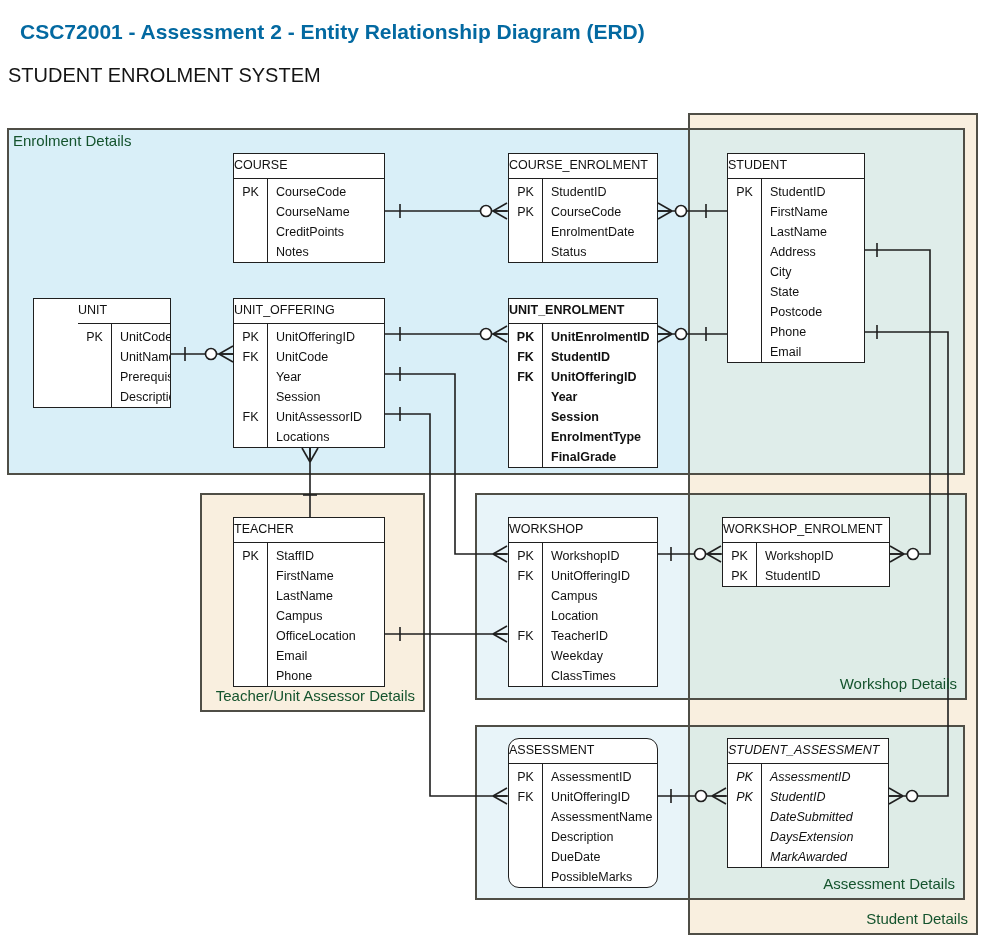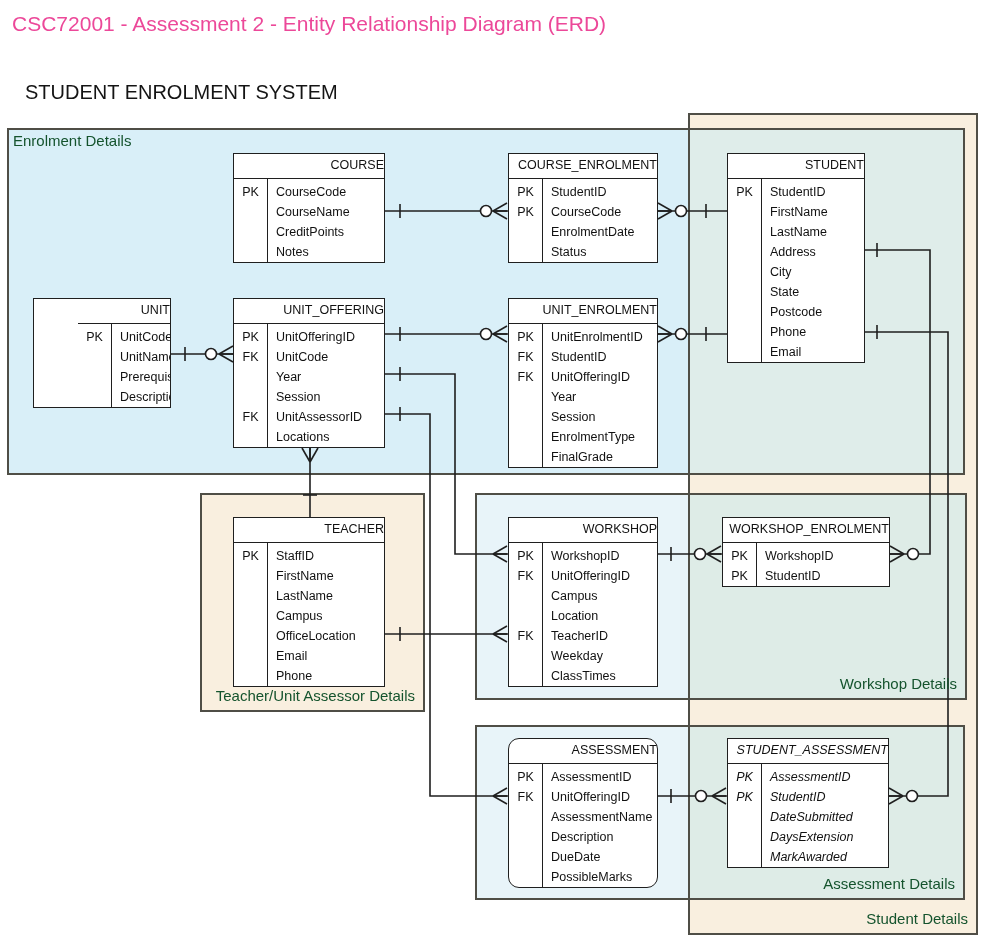--- a/index.html
+++ b/index.html
@@ -1,24 +1,24 @@
 <!DOCTYPE html>
 <html><head>
 <meta charset="utf-8">
 <style>
   html,body{margin:0;padding:0;background:#ffffff;}
   body{width:985px;height:942px;font-family:"Liberation Sans",sans-serif;position:relative;overflow:hidden;}
-  .page-title{font-size:21px;font-weight:400;color:#ec4899;margin:4px;position:absolute;left:8px;top:8px;white-space:nowrap;}
-  .page-subtitle{font-size:20px;font-weight:400;color:#141414;margin:17px;position:absolute;left:8px;top:64px;white-space:nowrap;}
+  .page-title{font-size:21px;font-weight:700;color:#0369a1;margin:12px;position:absolute;left:8px;top:8px;white-space:nowrap;}
+  .page-subtitle{font-size:20px;font-weight:400;color:#141414;margin:0;position:absolute;left:8px;top:64px;white-space:nowrap;}
   .canvas{position:absolute;left:0;top:0;width:985px;height:942px;}
   .region-fill{position:absolute;}
   .region-border{position:absolute;border:2px solid #4f4e46;box-sizing:border-box;background:transparent;}
   .region-label{position:absolute;font-size:15px;color:#14532d;white-space:nowrap;}
   .entity{position:absolute;background:#ffffff;border:1.5px solid #1f1f1f;box-sizing:border-box;font-size:12.5px;color:#111;}
-  .entity-title{height:24px;line-height:23px;text-align:right;border-bottom:1.5px solid #1f1f1f;white-space:nowrap;overflow:hidden;}
+  .entity-title{height:24px;line-height:23px;text-align:left;border-bottom:1.5px solid #1f1f1f;white-space:nowrap;overflow:hidden;}
   .entity-body{display:flex;height:calc(100% - 25.5px);}
   .col-keys{width:34px;border-right:1.5px solid #1f1f1f;box-sizing:border-box;padding-top:3px;}
   .col-attrs{flex:1;padding-top:3px;overflow:hidden;}
   .k-row{height:20px;line-height:20px;text-align:center;}
   .a-row{height:20px;line-height:20px;padding-left:8px;white-space:nowrap;}
   svg.rels{position:absolute;left:0;top:0;pointer-events:none;}
   svg.rels polyline{pointer-events:stroke;}
 </style>
 </head>
 <body>
@@ -131,21 +131,21 @@
         <div class="col-attrs">
           <div class="a-row">UnitOfferingID</div>
           <div class="a-row">UnitCode</div>
           <div class="a-row">Year</div>
           <div class="a-row">Session</div>
           <div class="a-row">UnitAssessorID</div>
           <div class="a-row">Locations</div>
         </div>
       </div>
     </div>
-    <div class="entity" style="left: 508px; top: 298px; width: 150px; height: 170px; position: absolute;">
+    <div class="entity" style="left: 508px; top: 298px; width: 150px; height: 170px; position: absolute; font-weight: bold;">
       <div class="entity-title">UNIT_ENROLMENT</div>
       <div class="entity-body">
         <div class="col-keys">
           <div class="k-row">PK</div>
           <div class="k-row">FK</div>
           <div class="k-row">FK</div>
           <div class="k-row"></div>
           <div class="k-row"></div>
           <div class="k-row"></div>
           <div class="k-row"></div>

